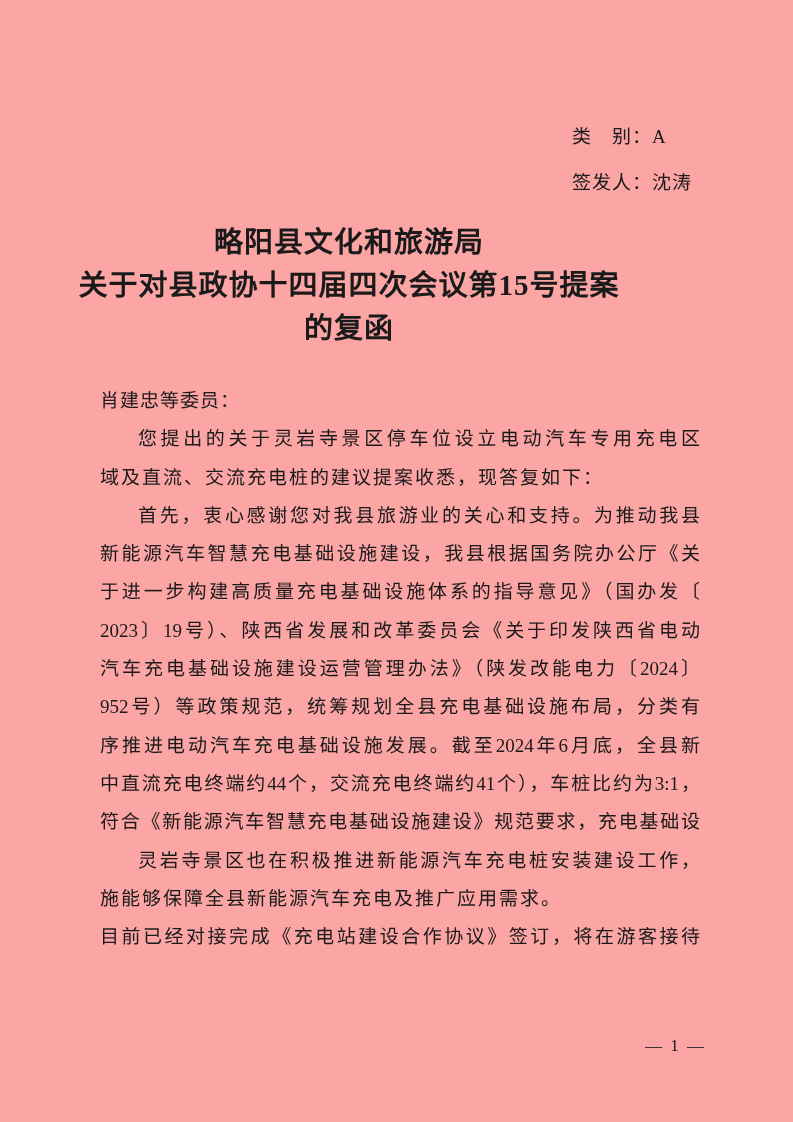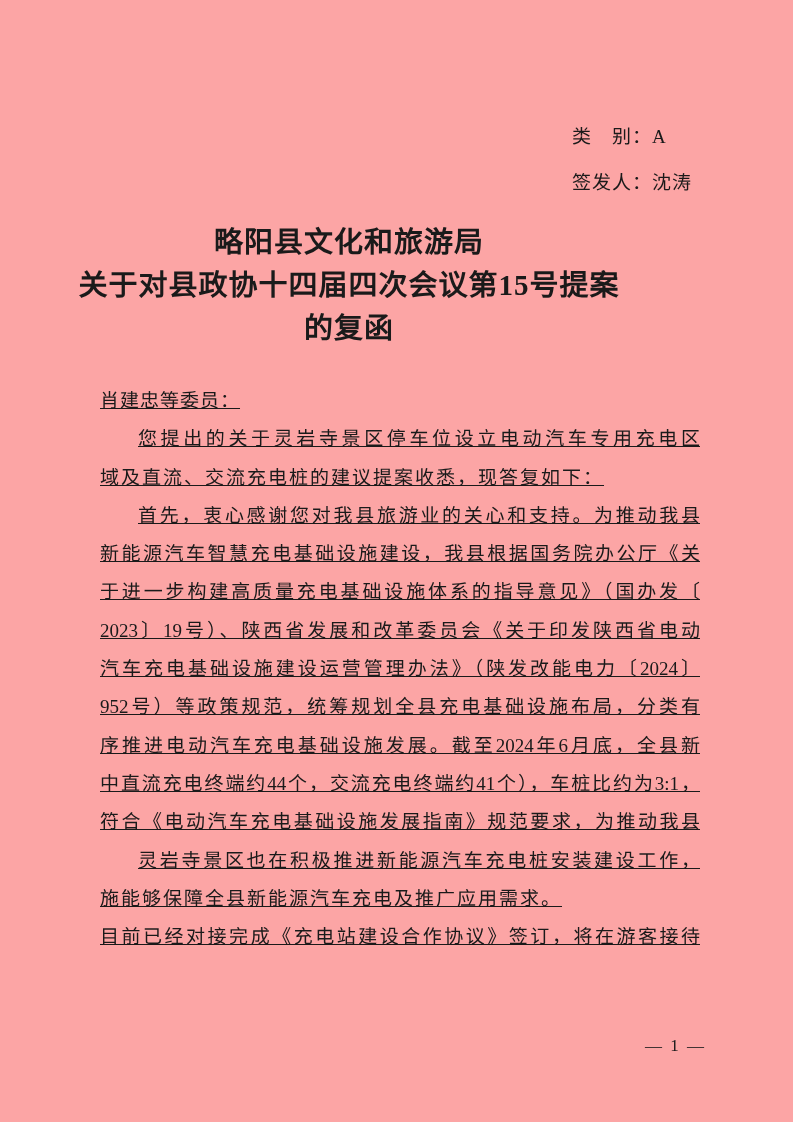--- a/index.html
+++ b/index.html
@@ -42,21 +42,20 @@
     white-space: nowrap;
   }
 
   
   .doc-body {
     position: absolute;
     top: 382px;
     left: 100px;
     width: 600px;
     font-size: 19px;
-    text-decoration: underline;
   }
   .line {
     height: 38.3px;
     line-height: 38.3px;
     text-align: justify;
     text-align-last: justify;
   }
   .line.start {
     text-indent: 2em;
   }
@@ -104,21 +103,21 @@
     <div class="line start">您提出的关于灵岩寺景区停车位设立电动汽车专用充电区</div>
     <div class="line end">域及直流、交流充电桩的建议提案收悉，现答复如下：</div>
     <div class="line start">首先，衷心感谢您对我县旅游业的关心和支持。为推动我县</div>
     <div class="line">新能源汽车智慧充电基础设施建设，我县根据国务院办公厅《关</div>
     <div class="line">于进一步构建高质量充电基础设施体系的指导意见》（国办发〔</div>
     <div class="line">2023〕19号）、陕西省发展和改革委员会《关于印发陕西省电动</div>
     <div class="line">汽车充电基础设施建设运营管理办法》（陕发改能电力〔2024〕</div>
     <div class="line">952号）等政策规范，统筹规划全县充电基础设施布局，分类有</div>
     <div class="line">序推进电动汽车充电基础设施发展。截至2024年6月底，全县新</div>
     <div class="line">中直流充电终端约44个，交流充电终端约41个），车桩比约为3:1，</div>
-    <div class="line">符合《电动汽车充电基础设施发展指南》规范要求，为推动我县</div>
+    <div class="line">符合《新能源汽车智慧充电基础设施建设》规范要求，充电基础设</div>
     <div class="line start">灵岩寺景区也在积极推进新能源汽车充电桩安装建设工作，</div>
     <div class="line end">施能够保障全县新能源汽车充电及推广应用需求。</div>
     <div class="line">目前已经对接完成《充电站建设合作协议》签订，将在游客接待</div>
   </div>
 
   <div class="page-number">— 1 —</div>
 
 </div>
 
 </body></html>

